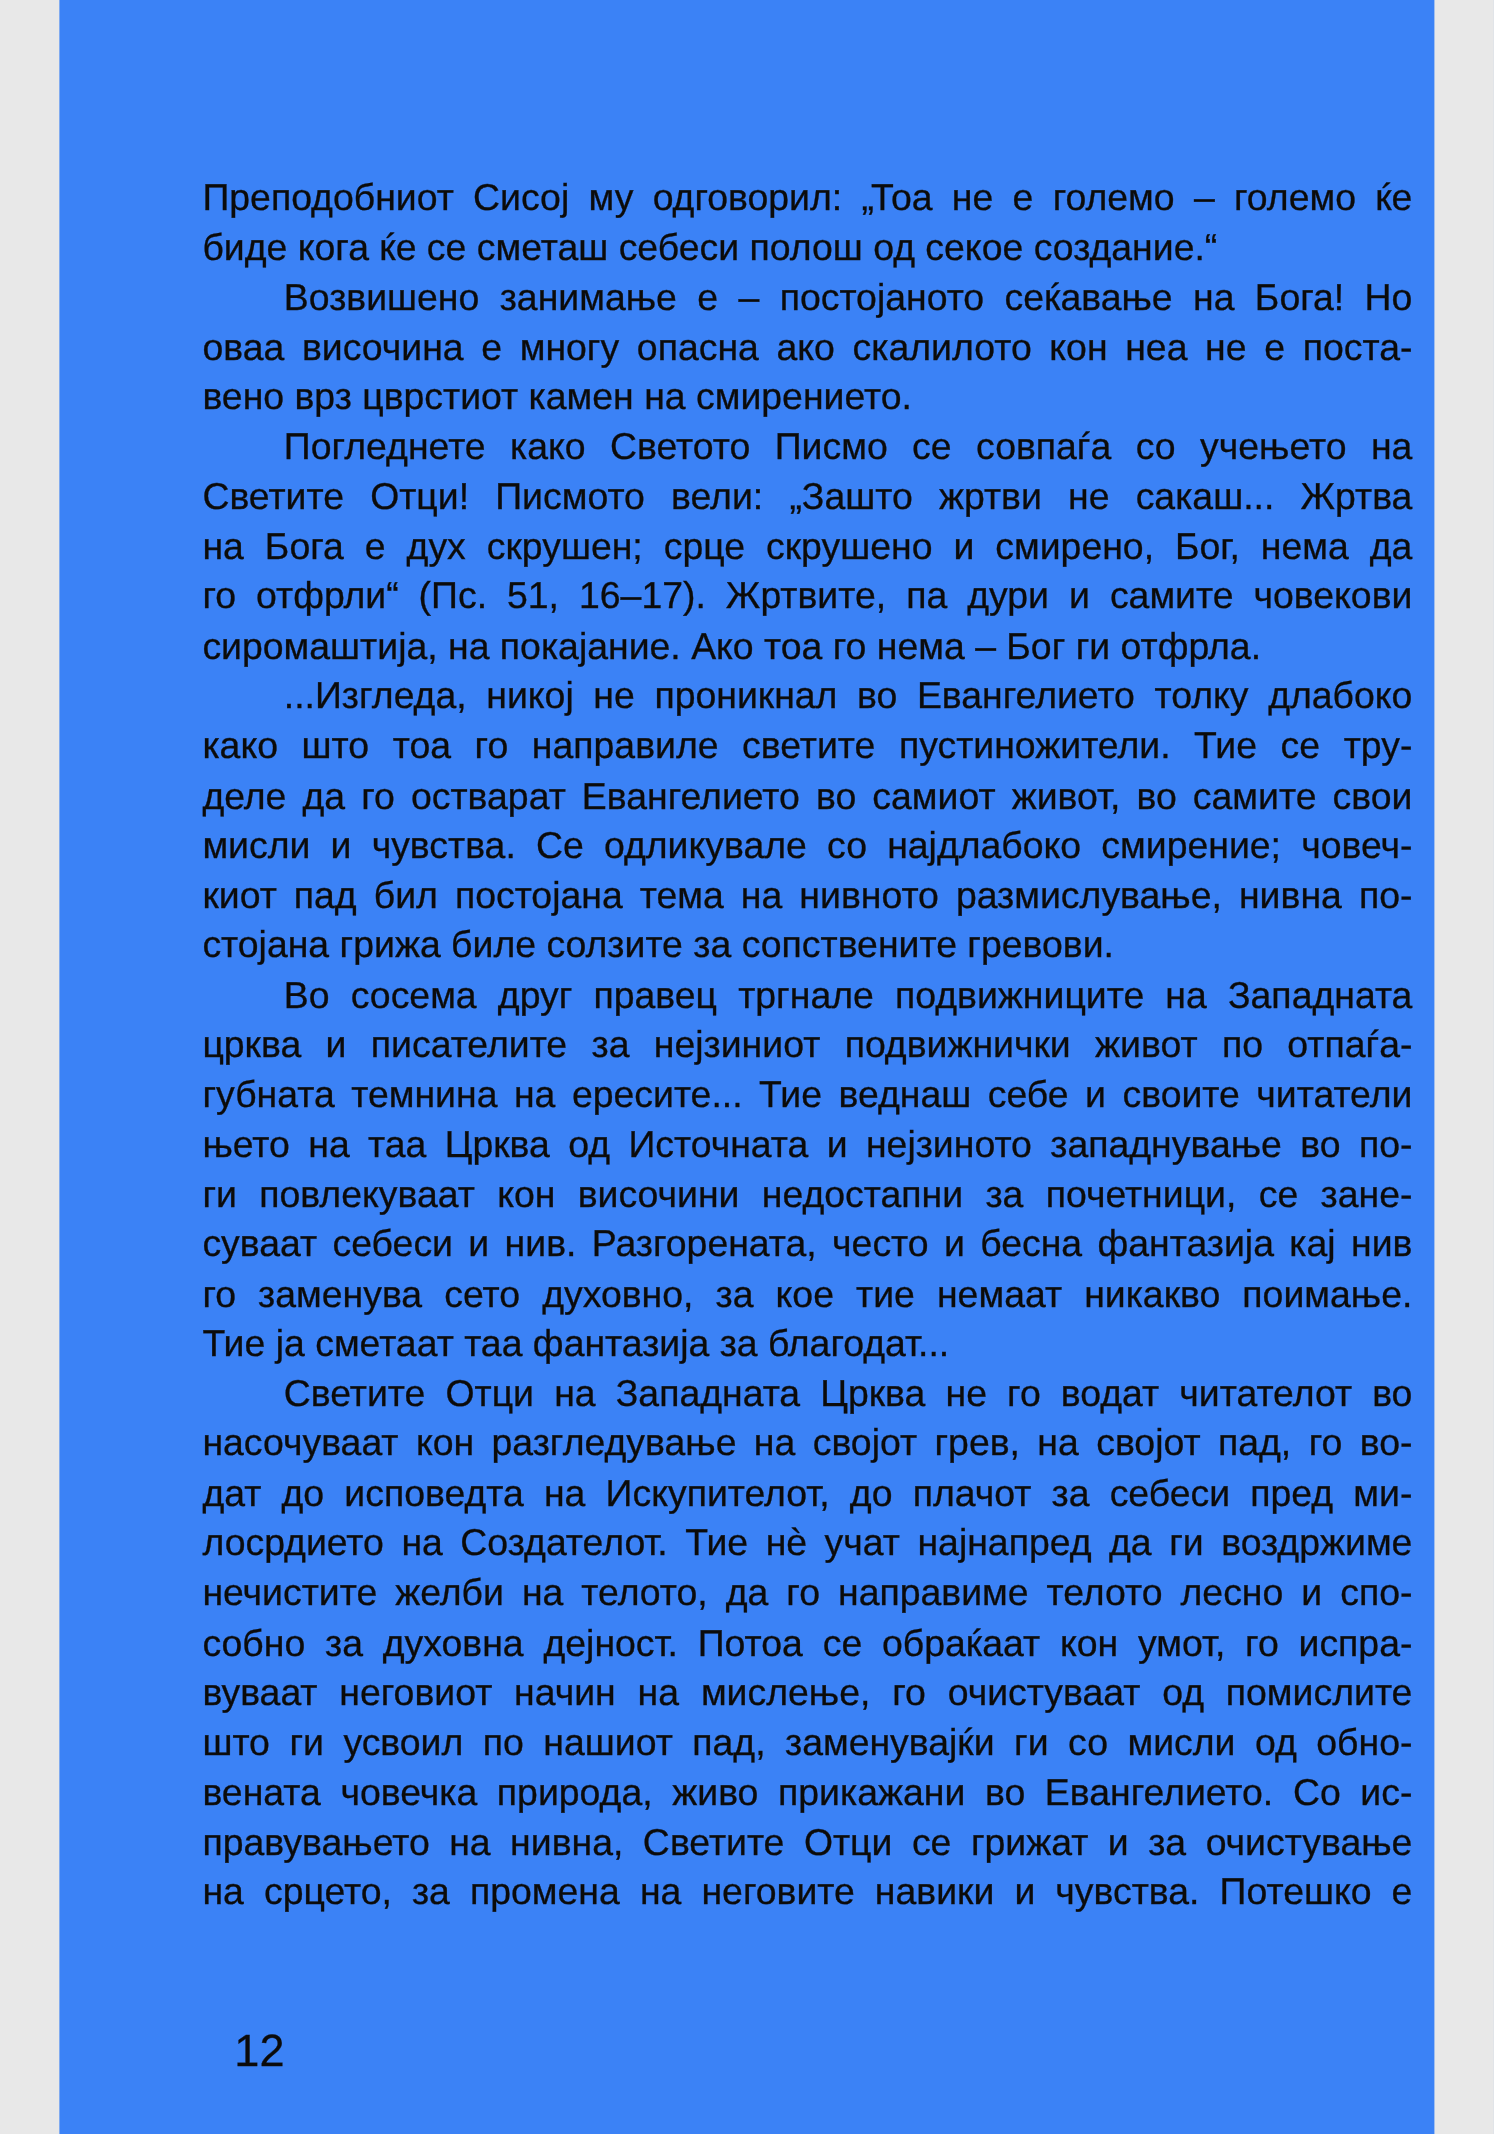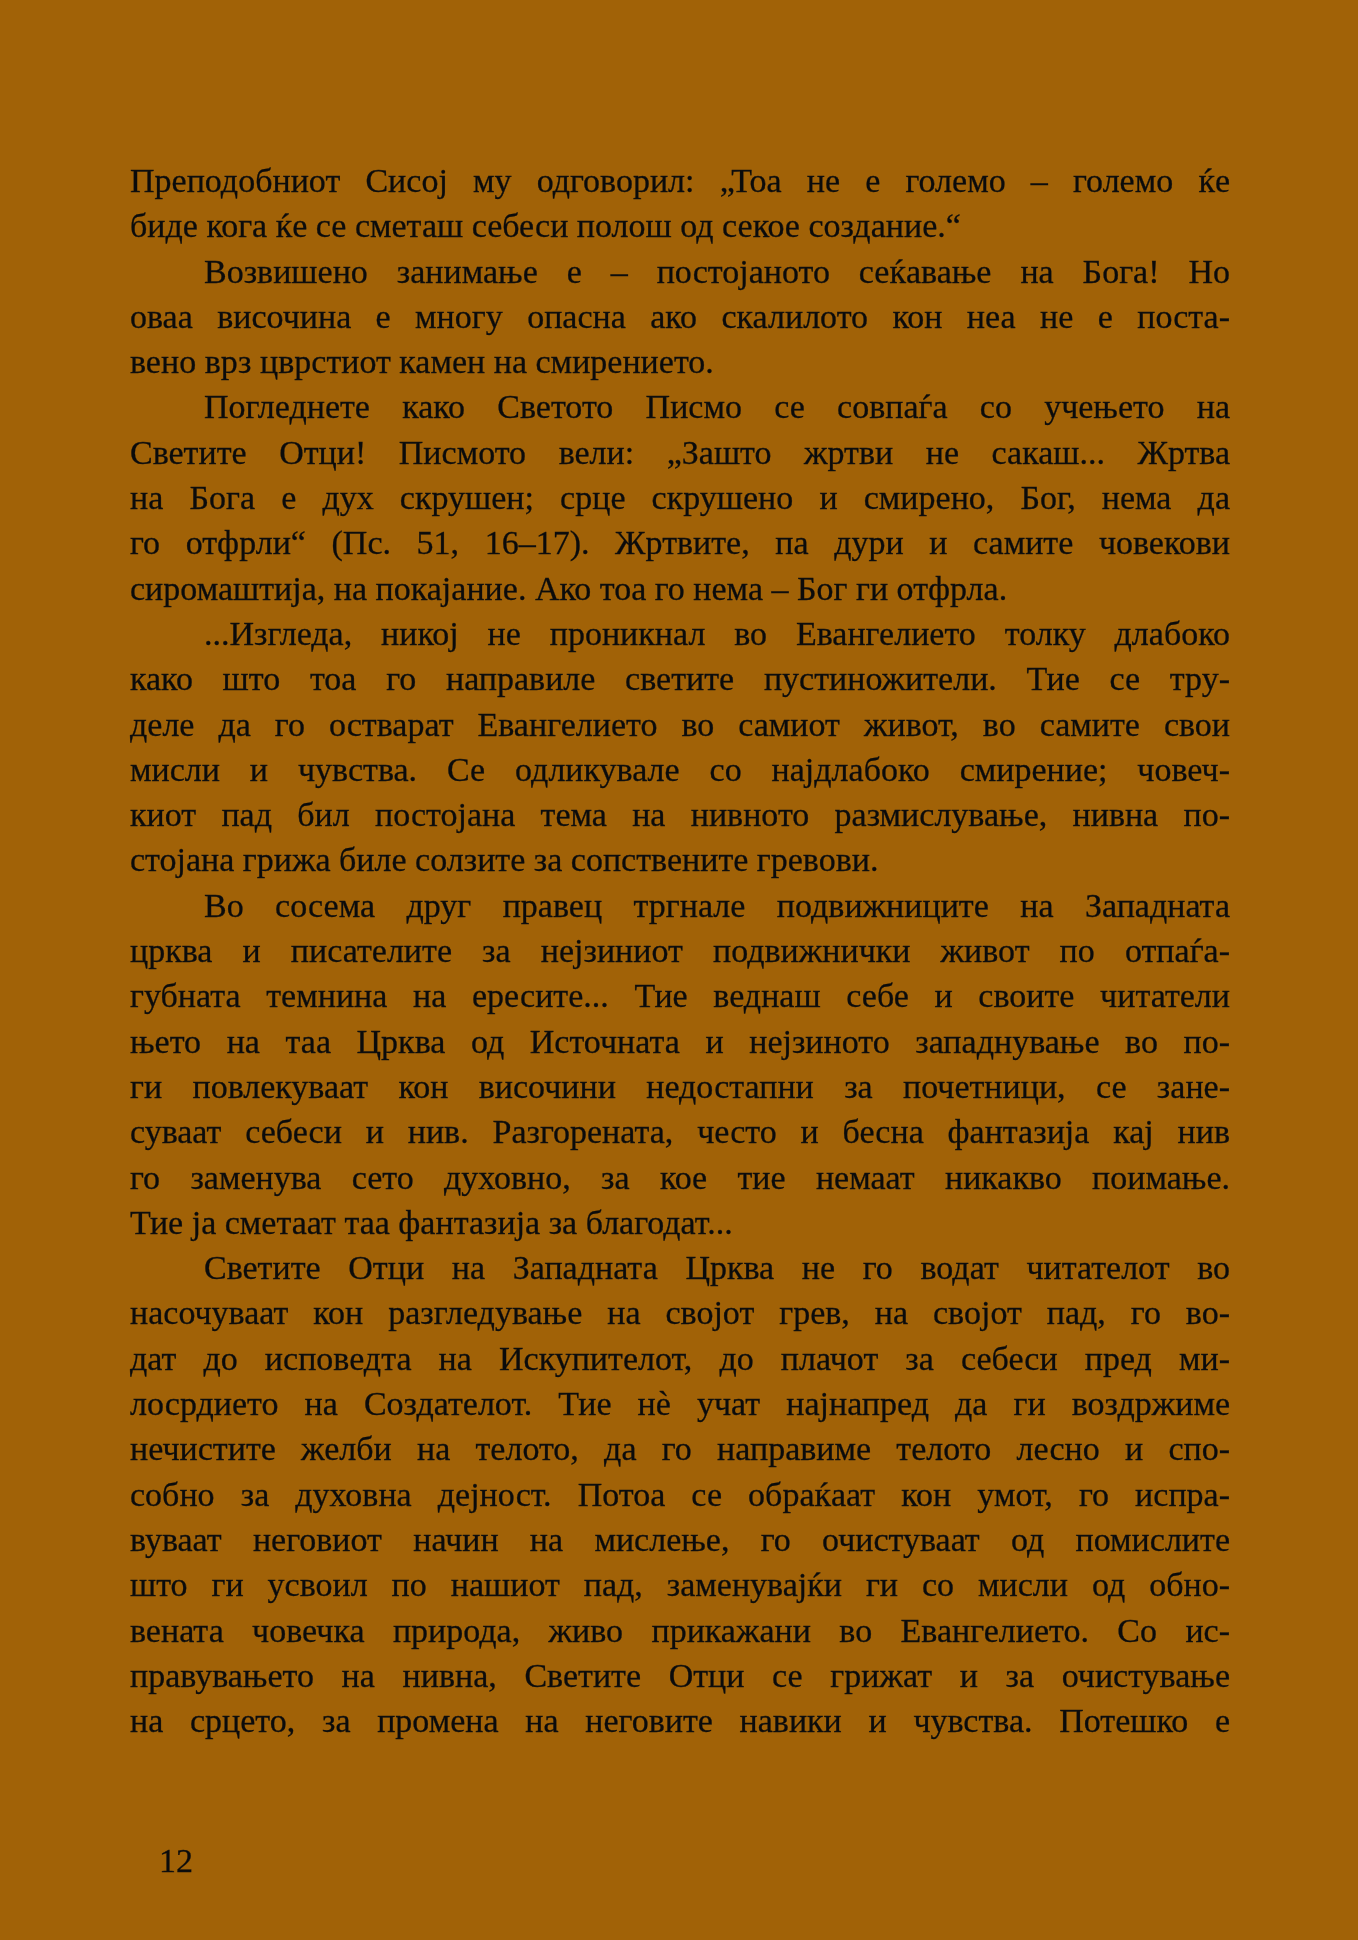--- a/index.html
+++ b/index.html
@@ -3,27 +3,27 @@
 <meta charset="utf-8">
 <title>Book page</title>
 <style>
   html, body {
     margin: 0;
     padding: 0;
     background: #e8e8e8;
   }
   .sheet {
     position: relative;
-    width: 1358px;
+    width: 1250px;
     height: 1940px;
     margin: 0 auto;
-    background: #a16207;
+    background: #3b82f6;
     overflow: hidden;
     color: #0b0b0b;
-    font-family: Liberation Serif, serif;
+    font-family: Liberation Sans, sans-serif;
   }
   .text-block {
     position: absolute;
     left: 130px;
     top: 158px;
     width: 1100px;
     font-size: 34px;
     line-height: 45.3px;
     -webkit-text-stroke: 0.3px #141414;
   }
@@ -37,21 +37,21 @@
     text-align: center;
     text-align-last: left;
   }
   .line.indent {
     text-indent: 74px;
   }
   .page-number {
     position: absolute;
     left: 159px;
     top: 1844px;
-    font-size: 34px;
+    font-size: 41px;
     line-height: 1;
     -webkit-text-stroke: 0.3px #141414;
   }
 </style>
 </head>
 <body>
 
 <div class="sheet">
   <main class="text-block">
       <div class="paragraph">

